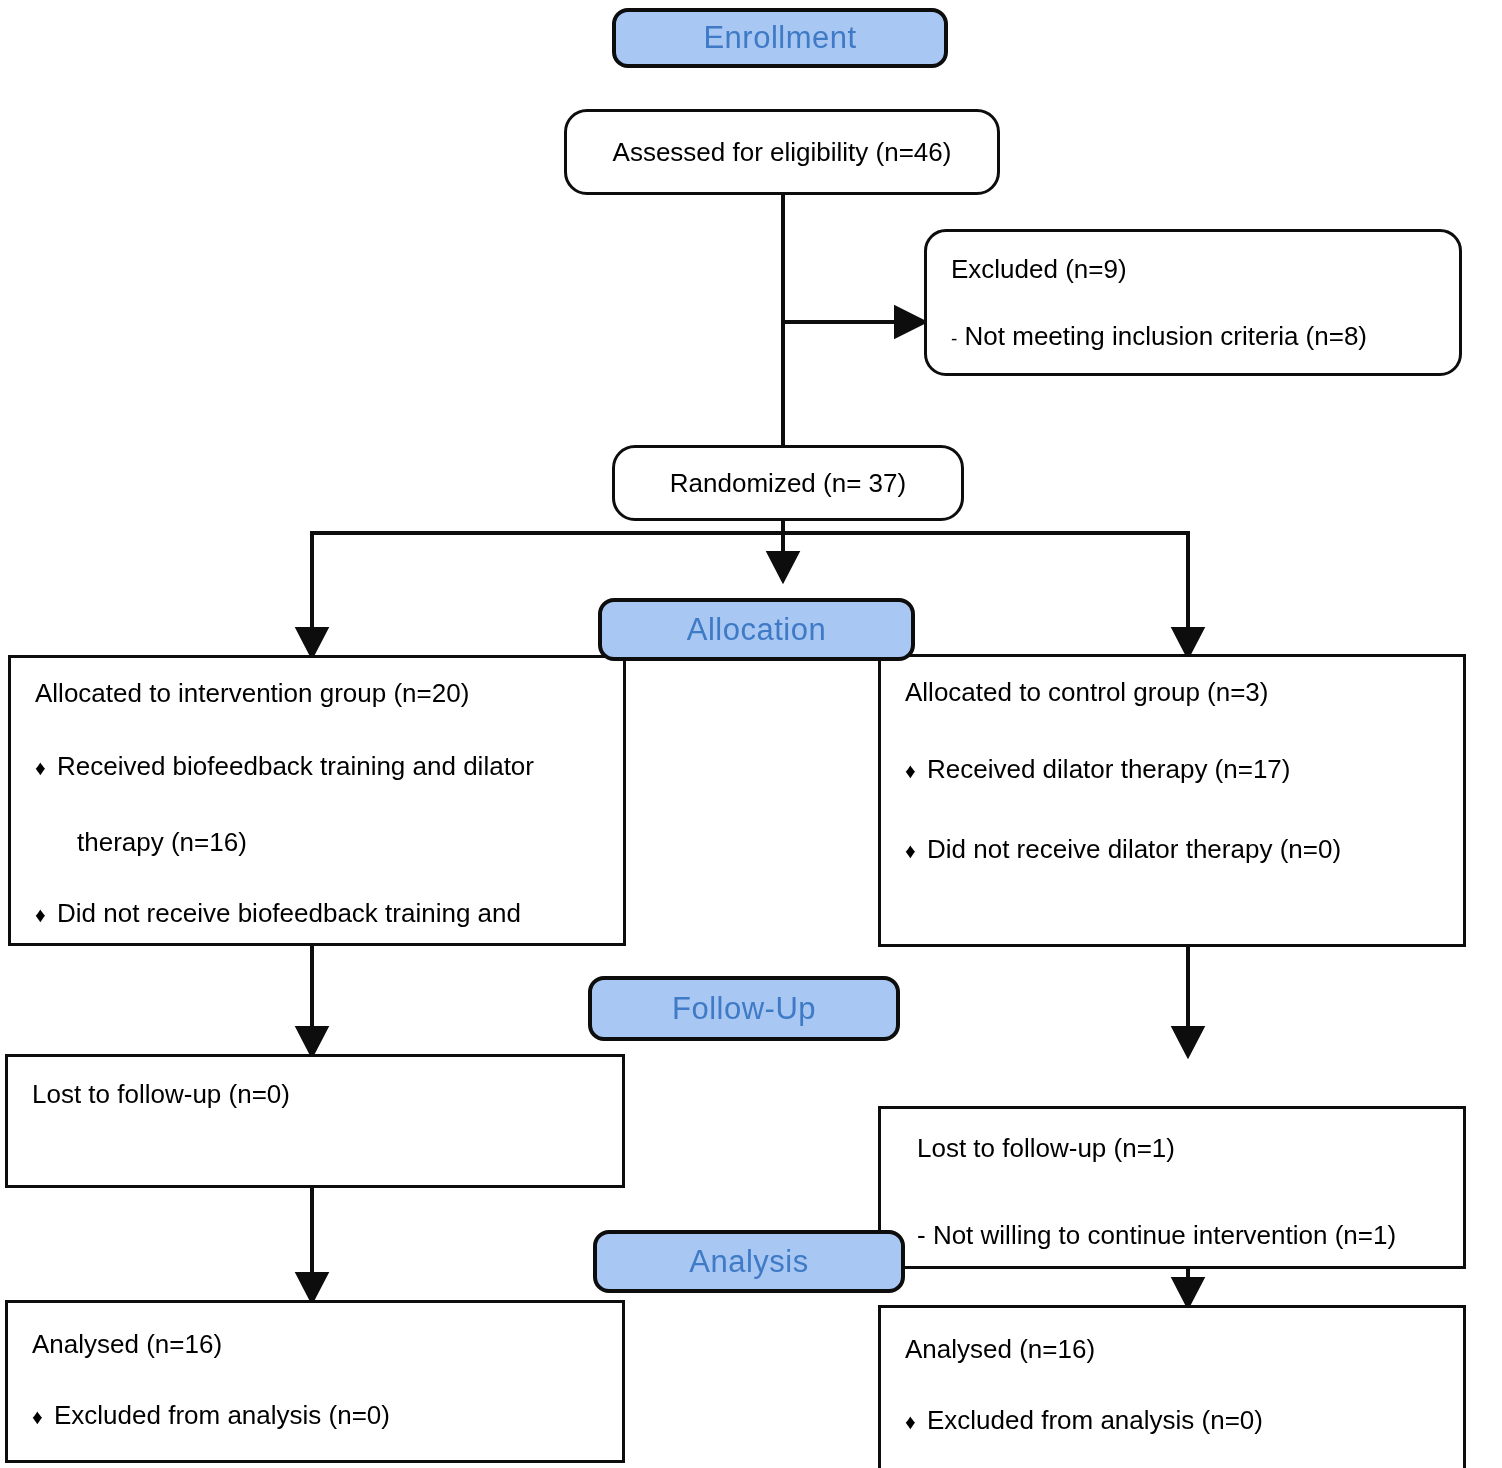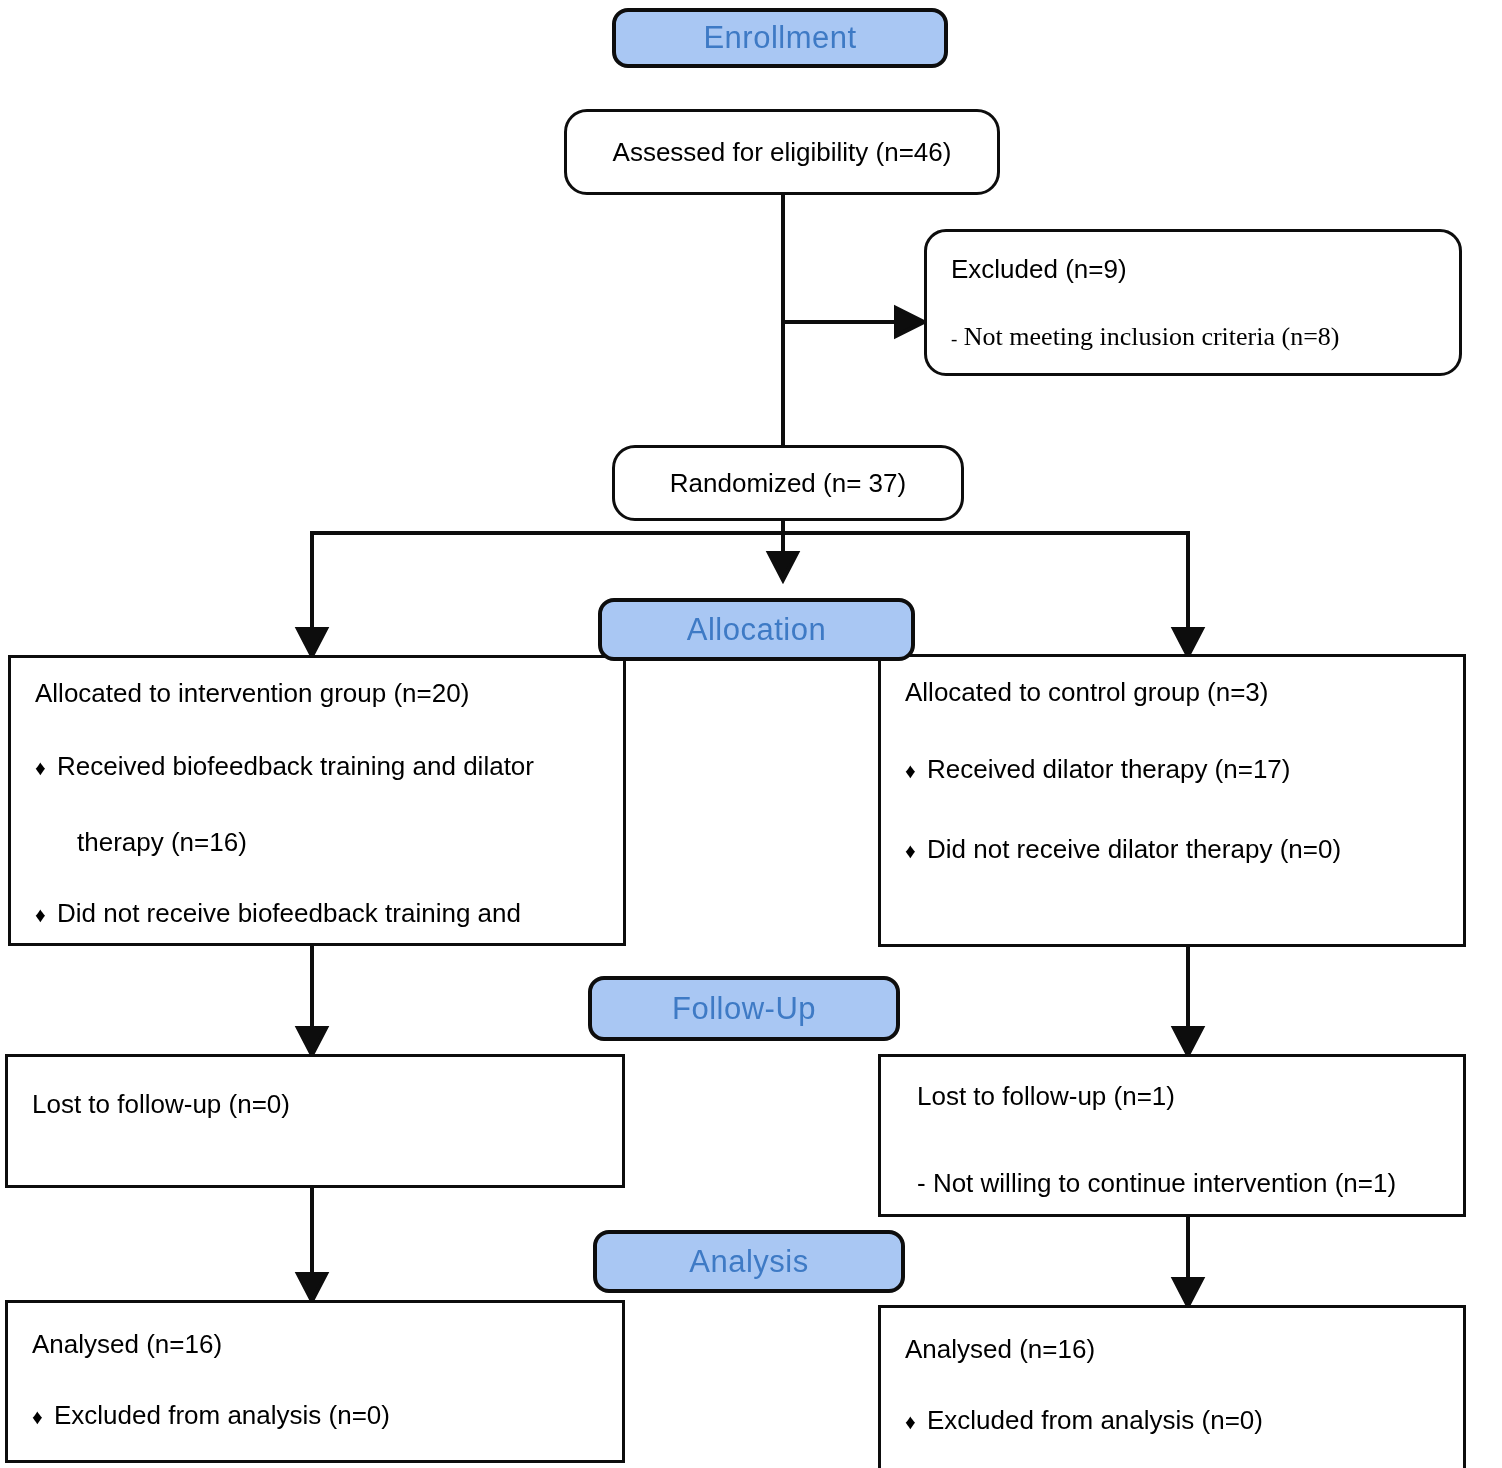--- a/index.html
+++ b/index.html
@@ -60,31 +60,31 @@
 
   
   #stage-enrollment { left: 612px; top: 8px;    width: 336px; height: 60px; }
   #stage-allocation { left: 598px; top: 598px;  width: 317px; height: 63px; }
   #stage-followup   { left: 588px; top: 976px;  width: 312px; height: 65px; }
   #stage-analysis   { left: 593px; top: 1230px; width: 312px; height: 63px; }
 
   
   #box-assessed        { left: 564px; top: 109px;  width: 436px; height: 86px; }
   #box-excluded        { left: 924px; top: 229px;  width: 538px; height: 147px; padding: 22px 16px 0 24px; border-radius: 22px; }
-  #box-excluded .row2  { margin-top: 36px; font-family: Liberation Serif, serif; }
+  #box-excluded .row2  { margin-top: 36px; }
   #box-randomized      { left: 612px; top: 445px;  width: 352px; height: 76px; }
   #box-alloc-left      { left: 8px;   top: 655px;  width: 618px; height: 291px; }
   #box-alloc-left  .row2 { margin-top: 42px; }
   #box-alloc-left  .row3 { margin-top: 44px; }
   #box-alloc-left  .row4 { margin-top: 40px; }
   #box-alloc-right     { left: 878px; top: 654px;  width: 588px; height: 293px; }
   #box-alloc-right .row2 { margin-top: 46px; }
   #box-alloc-right .row3 { margin-top: 48px; }
-  #box-lost-left       { left: 5px;   top: 1054px; width: 620px; height: 134px; padding-top: 32px; }
-  #box-lost-right      { left: 878px; top: 1054px; width: 588px; height: 163px; padding-top: 24px; padding-left: 36px; }
+  #box-lost-left       { left: 5px;   top: 1054px; width: 620px; height: 134px; padding-top: 22px; }
+  #box-lost-right      { left: 878px; top: 1106px; width: 588px; height: 163px; padding-top: 24px; padding-left: 36px; }
   #box-lost-right .row2 { margin-top: 56px; }
   #box-analysed-left   { left: 5px;   top: 1300px; width: 620px; height: 163px; padding-top: 26px; }
   #box-analysed-left .row2 { margin-top: 40px; }
   #box-analysed-right  { left: 878px; top: 1305px; width: 588px; height: 172px; padding-top: 26px; }
   #box-analysed-right .row2 { margin-top: 40px; }
 </style>
 </head>
 <body>
 
 <div id="diagram">

